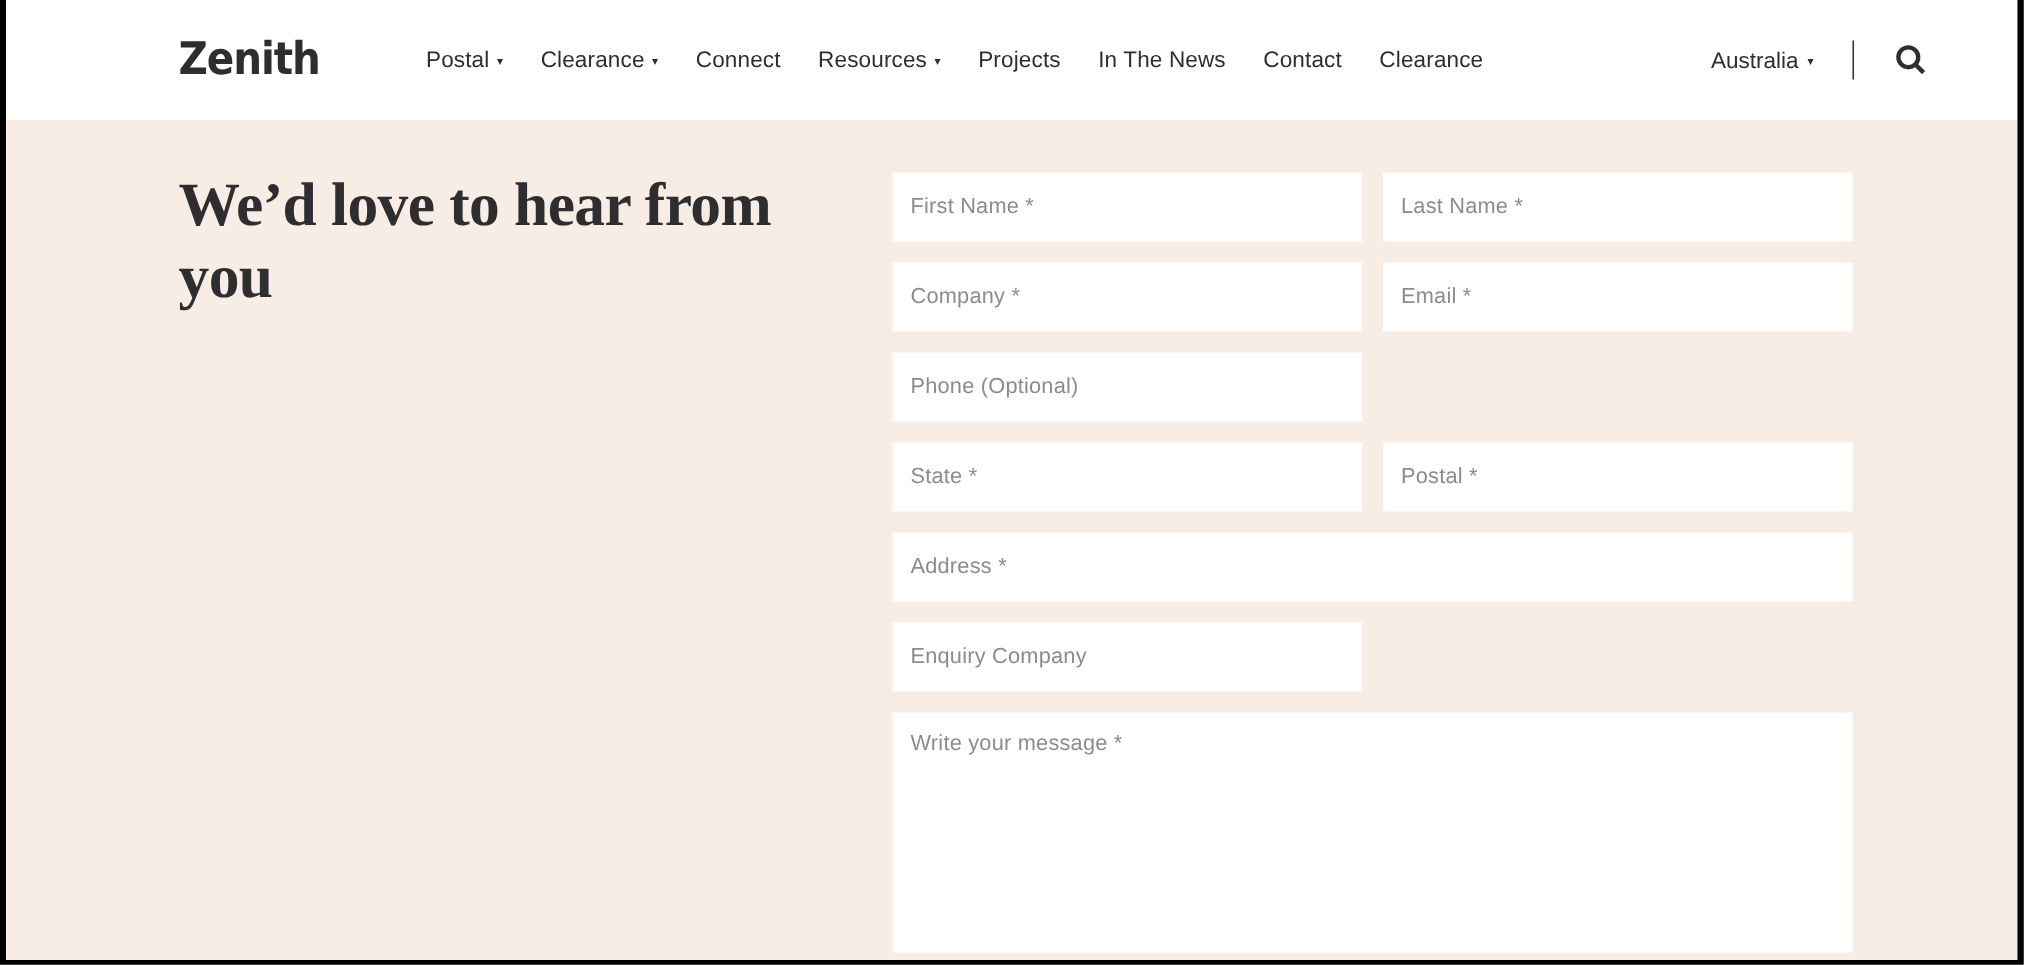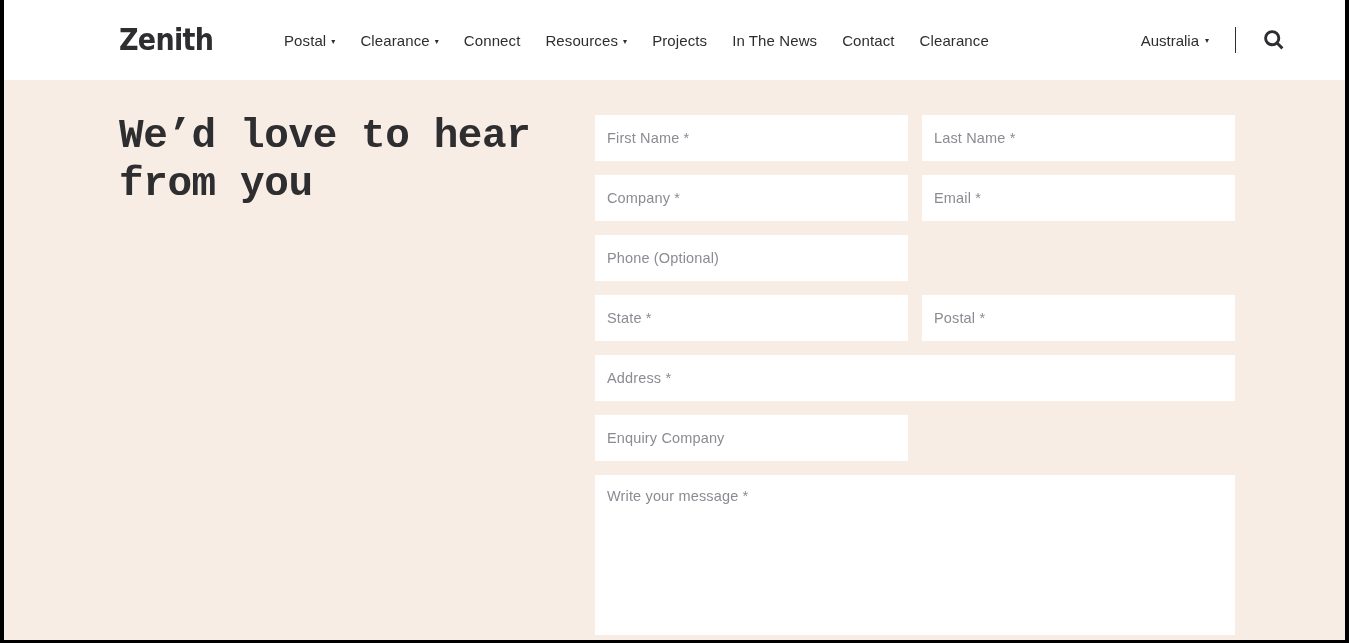--- a/index.html
+++ b/index.html
@@ -127,21 +127,21 @@
   #page-title {
     position: absolute;
     left: 115px;
     top: 32px;
     width: 430px;
     font-size: 41px;
     line-height: 48px;
     font-weight: 700;
     color: #2E2E30;
     letter-spacing: -0.4px;
-    font-family: Liberation Mono, monospace;
+    font-family: Liberation Serif, serif;
     font-stretch: condensed;
   }
 
   
   #contact-form {
     position: absolute;
     left: 591px;
     top: 35px;
     width: 640px;
   }

